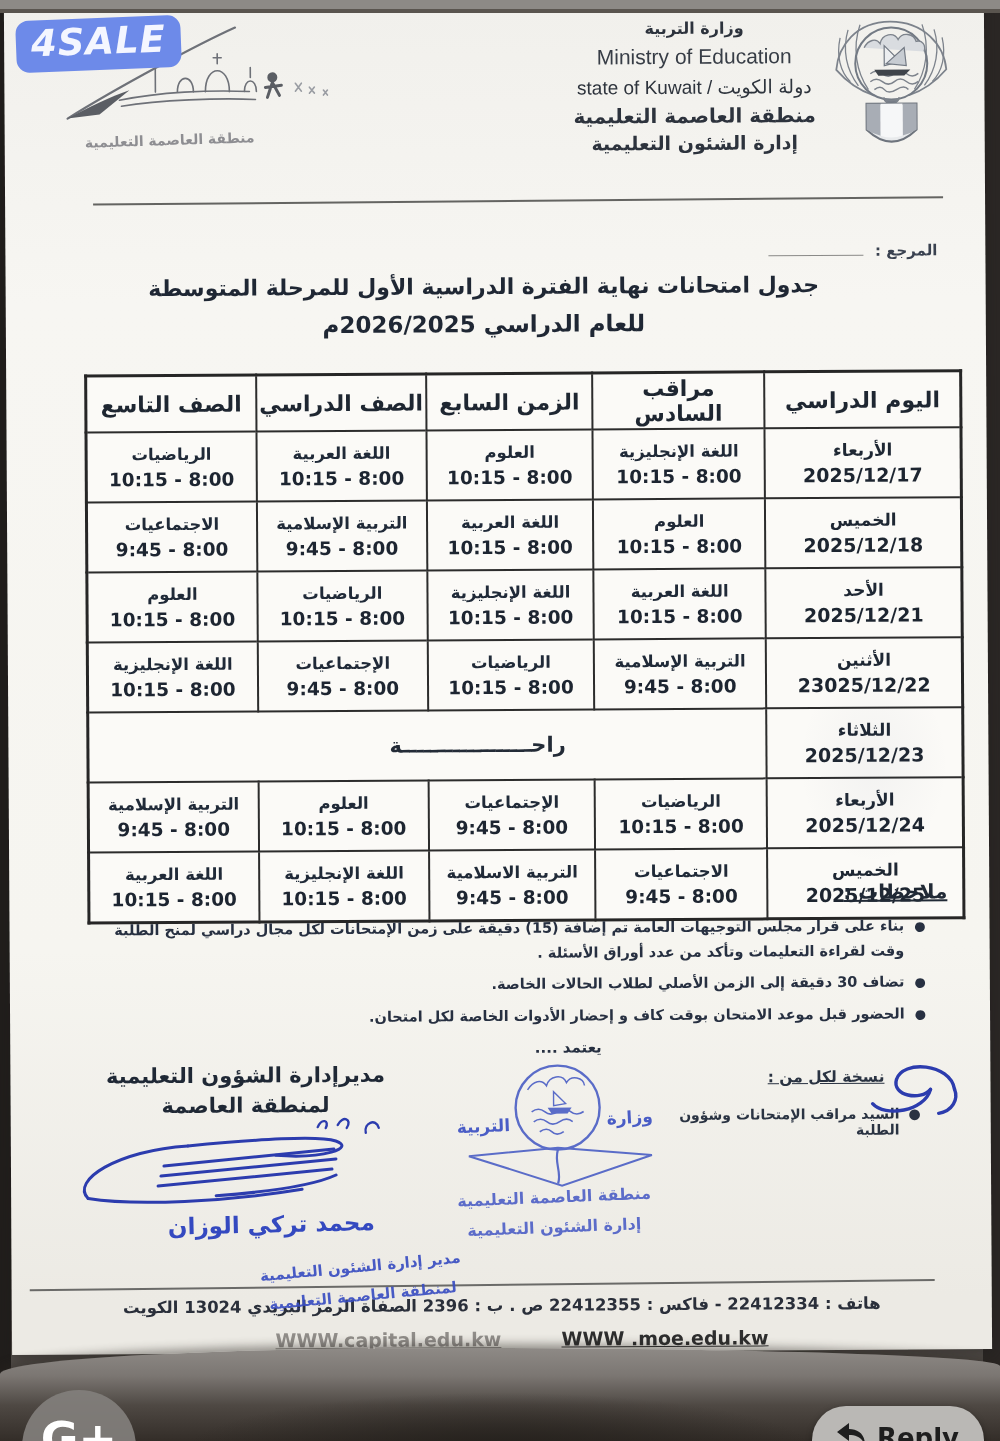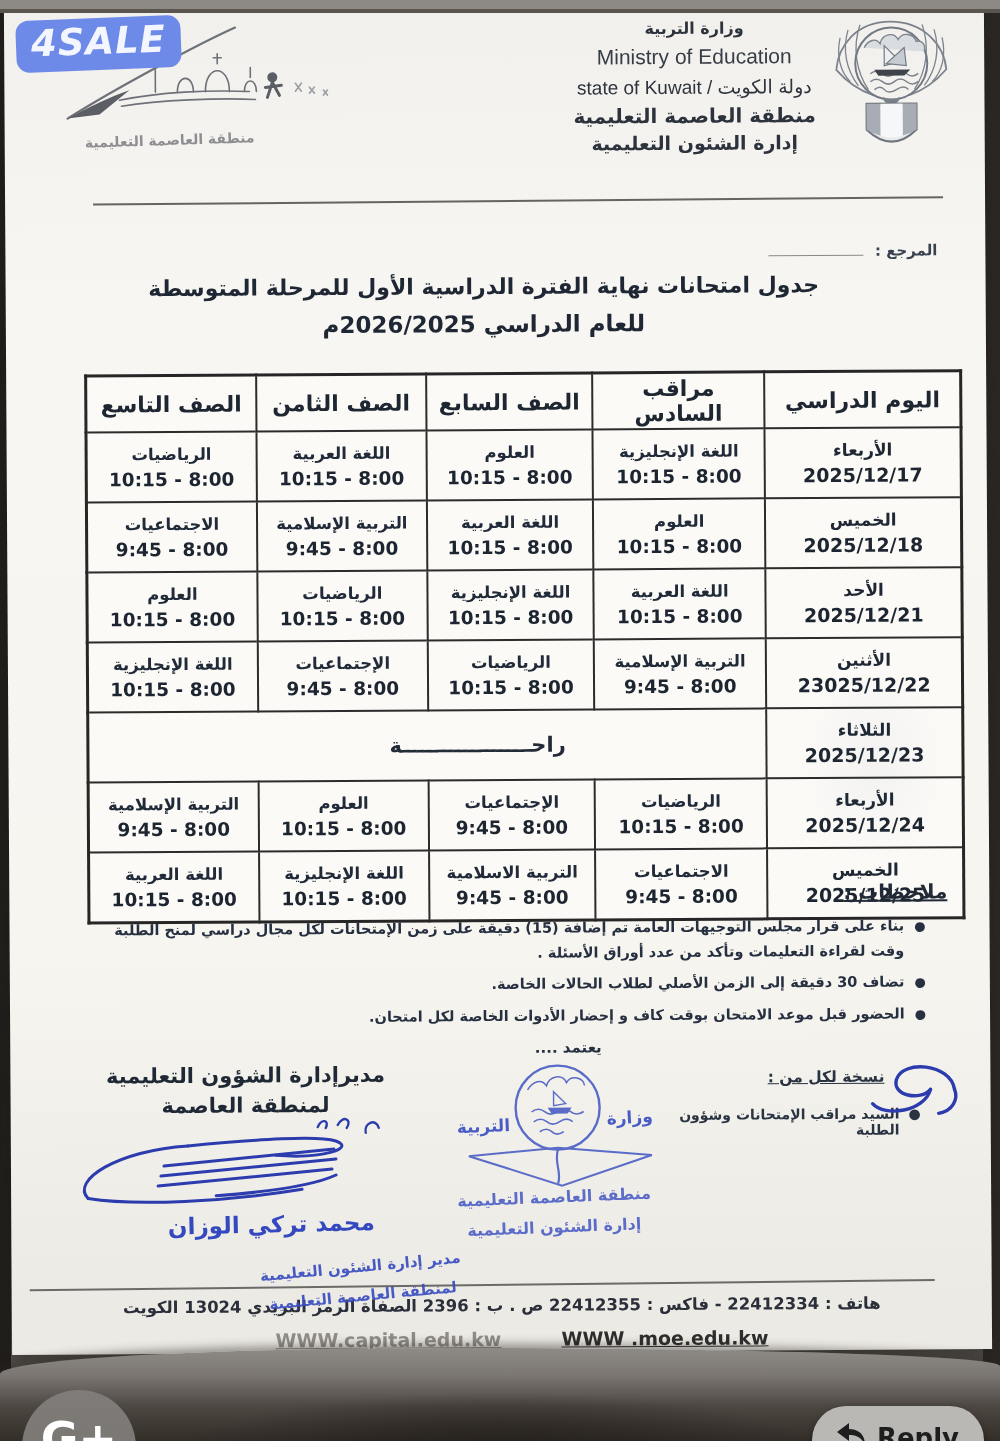--- a/index.html
+++ b/index.html
@@ -210,22 +210,22 @@
             <col style="width:196px">
             <col style="width:172px">
             <col style="width:166px">
             <col style="width:170px">
             <col style="width:170px">
           </colgroup>
         <tbody>
             <tr>
           <th class="h">اليوم الدراسي</th>
           <th class="h">مراقب السادس</th>
-          <th class="h">الصف السابع</th>
-          <th class="h">الصف الثامن</th>
+          <th class="h">الزمن السابع</th>
+          <th class="h">الصف الدراسي</th>
           <th class="h">الصف التاسع</th>
         </tr>
         <tr>
           <td class="cell">
                 <div class="day">الأربعاء</div>
                 <div class="date num">2025/12/17</div>
               </td>
           <td class="cell">
                 <div class="subj">اللغة الإنجليزية</div>
                 <div class="time num">10:15 - 8:00</div>

